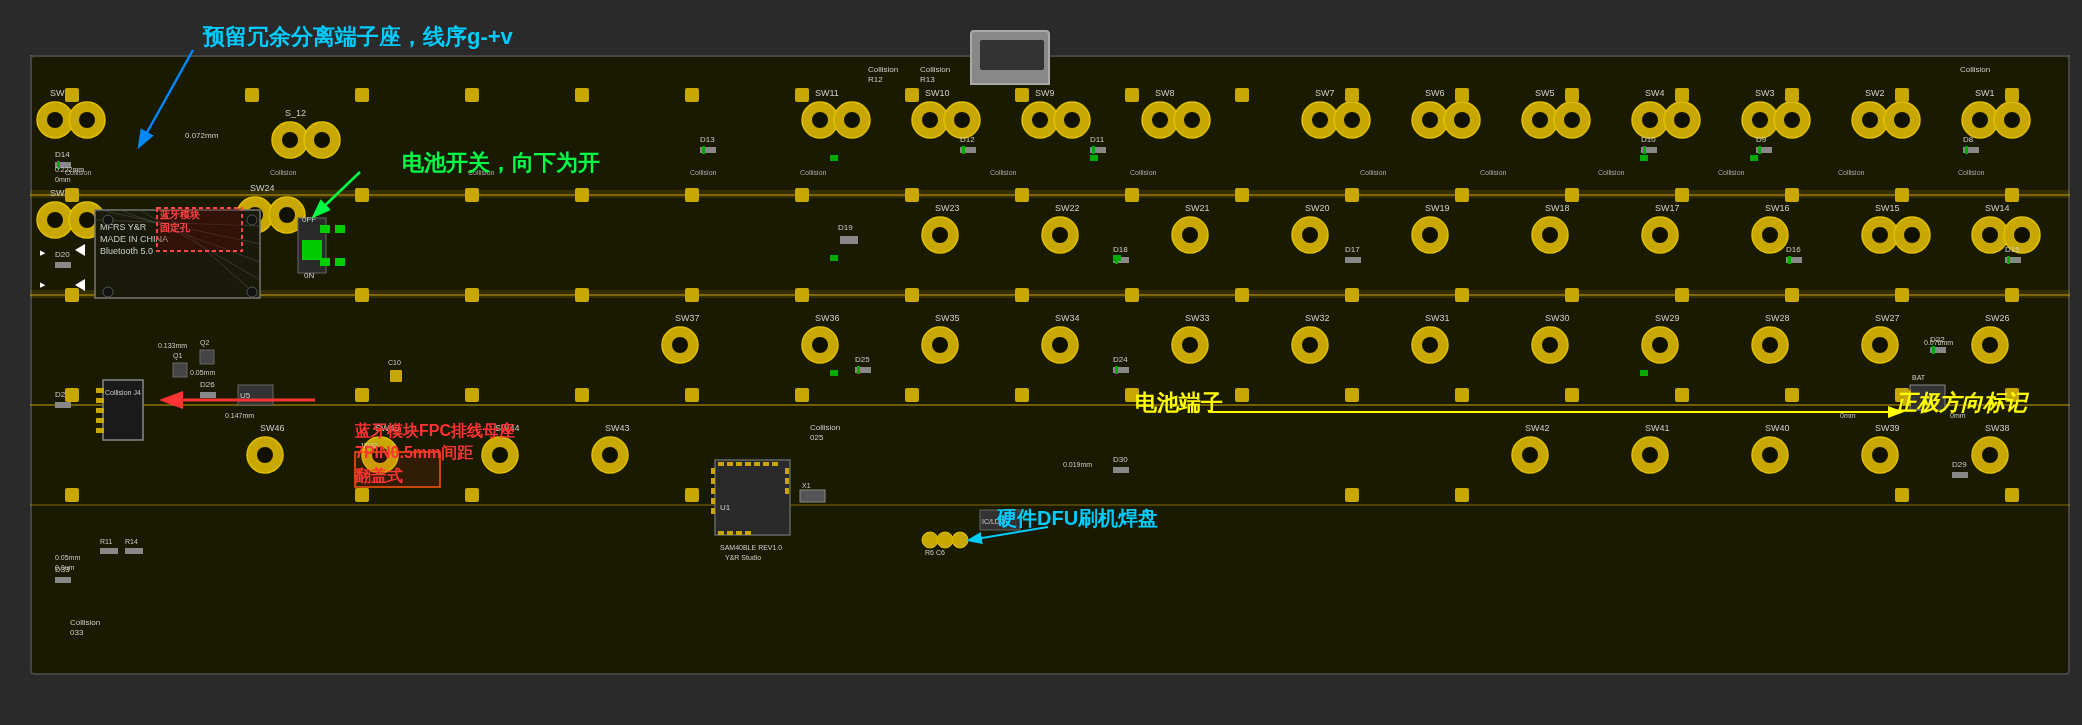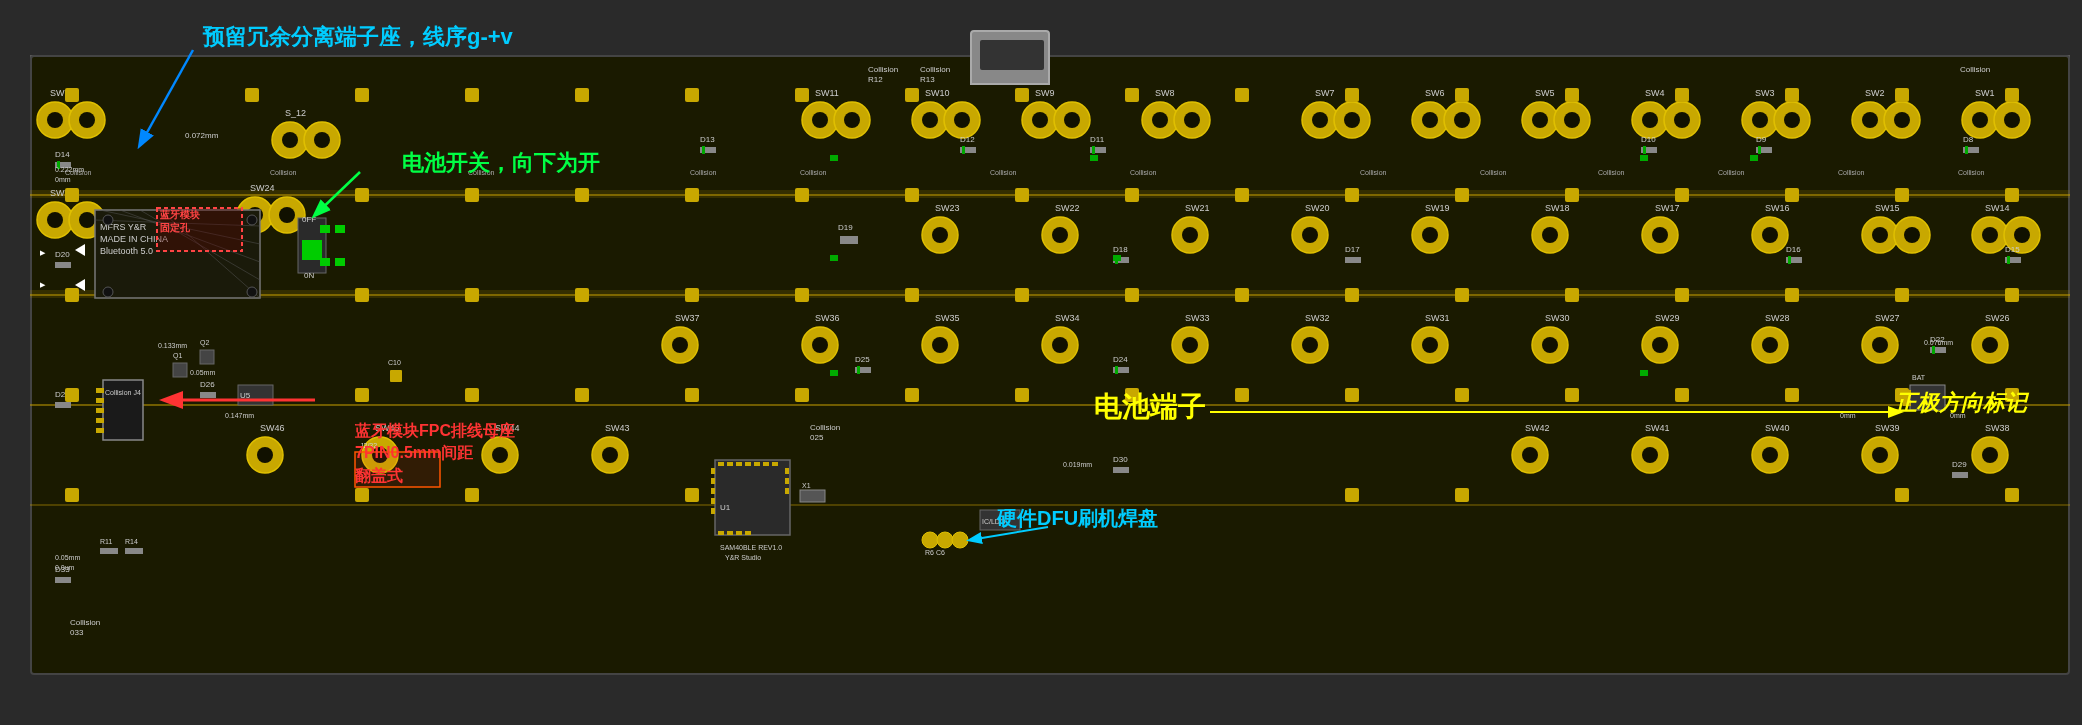--- a/index.html
+++ b/index.html
@@ -812,19 +812,19 @@
     <span>蓝牙模块</span><br>
     <span>固定孔</span>
   </div>
 
   <div class="annotation" style="position:absolute; top:420px; left:355px; font-size:16px; color:#ff3333; font-weight:bold; line-height:1.4;">
     <span>蓝牙模块FPC排线母座</span><br>
     <span>7PIN0.5mm间距</span><br>
     <span>翻盖式</span>
   </div>
 
-  <div class="annotation ann-yellow" style="position:absolute; top:388px; left:1094px; font-size:28px;">电池端子</div>
+  <div class="annotation ann-yellow" style="position:absolute; top:388px; left:1135px; font-size:22px;">电池端子</div>
 
   <div class="annotation ann-yellow" style="position:absolute; top:388px; left:1895px; font-size:22px;font-style:italic;">正极方向标记</div>
 
   <div class="annotation ann-blue-arrow" style="position:absolute; top:505px; left:997px; font-size:20px; color:#00ccff;">硬件DFU刷机焊盘</div>
 
 </div>
 
 </body></html>

